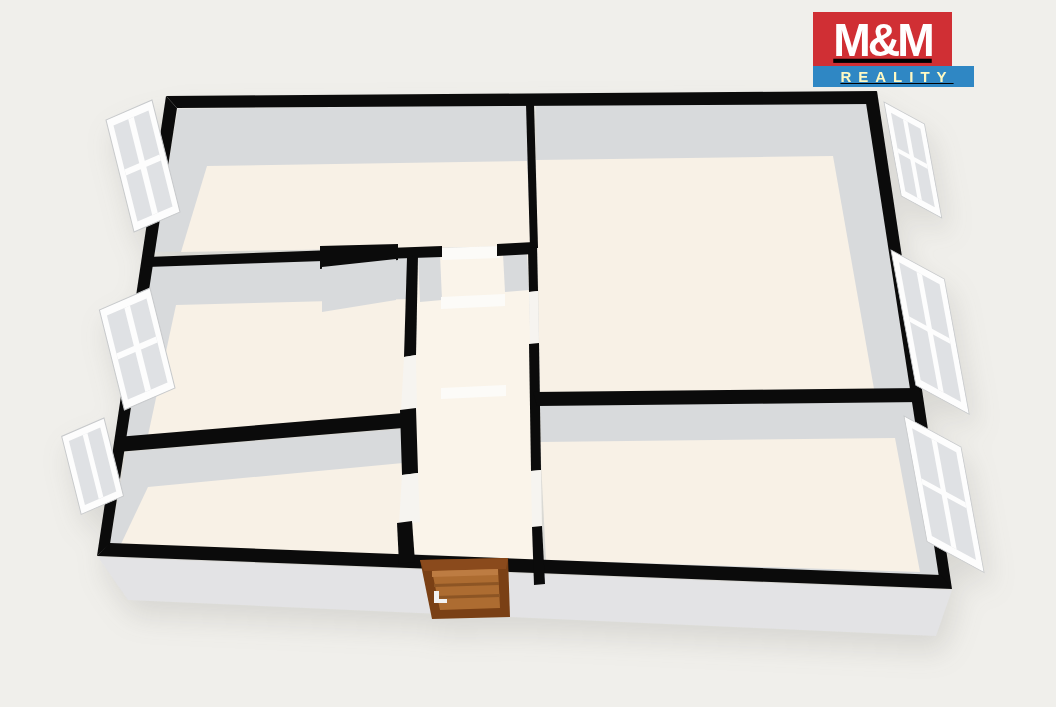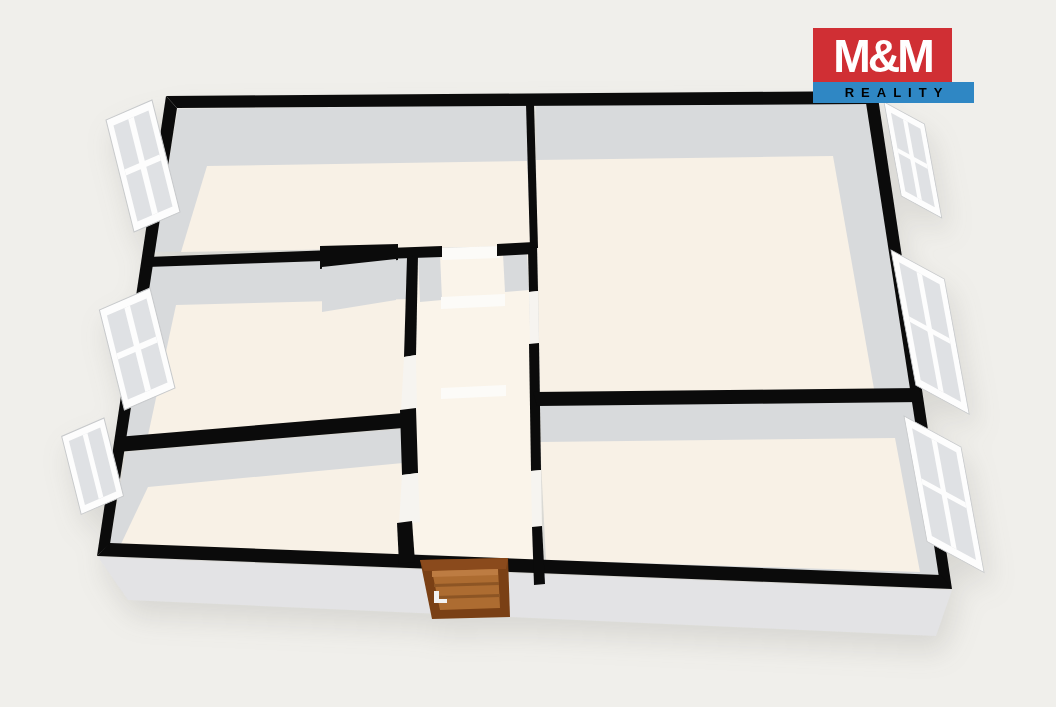--- a/index.html
+++ b/index.html
@@ -16,25 +16,25 @@
   .wall{fill:var(--wall);}
   .face{fill:var(--face);}
   .outerface{fill:var(--outerface);}
   .floor{fill:var(--floor);}
   .floor2{fill:var(--floor2);}
   .thresh{fill:var(--thresh);}
   .open{fill:#f6f4f0;}
   .winframe{fill:var(--winframe);stroke:#c7c9cb;stroke-width:1;}
   .winglass{fill:var(--winglass);}
   .mull{fill:var(--winframe);}
-  .logo{position:absolute;left:813px;top:28px;width:161px;z-index:5;}
+  .logo{position:absolute;left:813px;top:12px;width:161px;z-index:5;text-decoration:underline;}
   .logo-brand{width:139px;height:54px;background:var(--brand);display:flex;align-items:center;justify-content:center;}
   .logo-brand span{color:#fff;font-weight:bold;font-size:45px;letter-spacing:-3px;line-height:1;transform:scaleY(1.04);}
   .logo-tagline{width:161px;height:21px;background:var(--tagline);display:flex;align-items:center;justify-content:center;}
-  .logo-tagline span{color:#000000;font-weight:bold;font-size:13px;letter-spacing:7px;padding-left:7px;line-height:1;}
+  .logo-tagline span{color:#fef9c3;font-weight:bold;font-size:15px;letter-spacing:7px;padding-left:7px;line-height:1;}
 </style>
 </head>
 <body>
 
 <div class="stage">
 
   <svg class="plan-svg" width="1056" height="707" viewBox="0 0 1056 707">
 
     <polygon class="outerface" points="98,557 952,590 936,636 128,600"></polygon>
 

